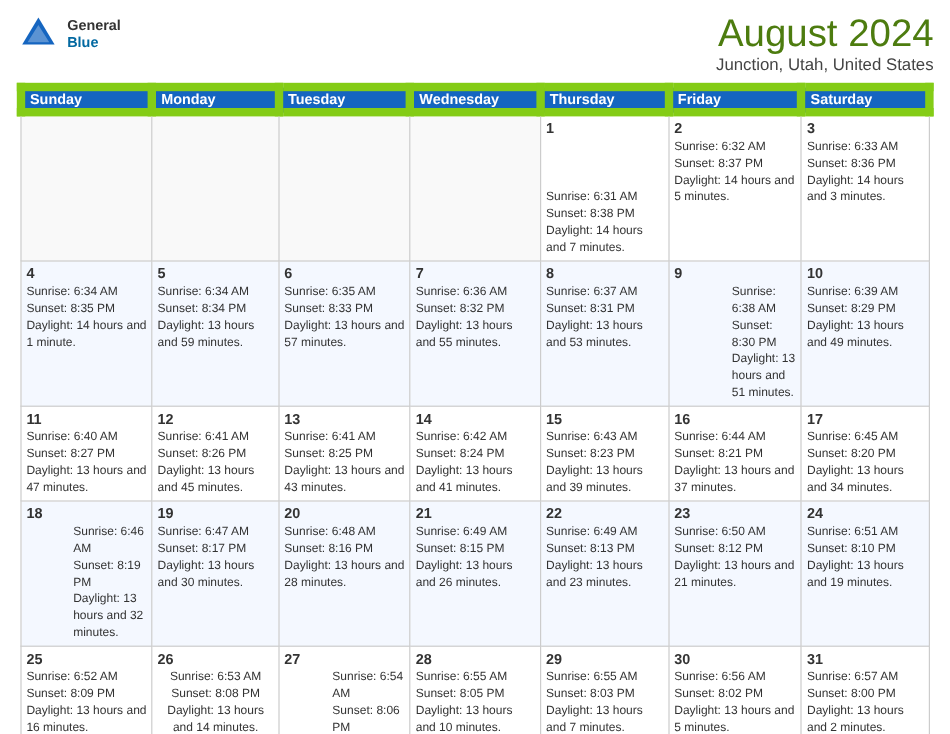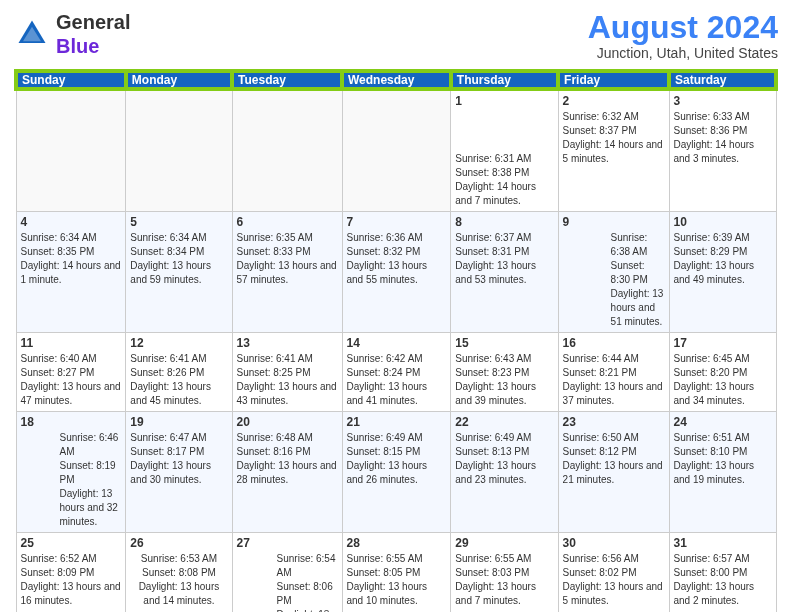--- a/index.html
+++ b/index.html
@@ -20,55 +20,55 @@
       justify-content: space-between;
       align-items: flex-start;
       margin-bottom: 8px;
     }
     .logo {
       display: flex;
       align-items: center;
       gap: 6px;
     }
     .logo-text {
-      font-size: 20px;
+      font-size: 12px;
       font-weight: bold;
       line-height: 1.2;
     }
     .logo-text .general { color: #333; }
-    .logo-text .blue { color: #6d28d9; margin-top: 16px; }
+    .logo-text .blue { color: #0369a1; margin-top: 16px; }
     .logo-icon {
       width: 36px;
       height: 36px;
     }
     .title-block {
       text-align: right;
     }
     .month-title {
       font-size: 32px;
-      font-weight: bold;
-      color: #3b82f6;
+      font-weight: normal;
+      color: #4d7c0f;
       line-height: 1.1;
     }
     .location {
       font-size: 14px;
       color: #444;
     }
     .calendar {
       width: 100%;
       border-collapse: collapse;
     }
     .calendar th {
       background-color: #1565c0;
       color: #fff;
       font-size: 12px;
       font-weight: bold;
       padding: 0 4px;
       text-align: left;
-      border: 4px solid #84cc16;
+      border: 7px solid #84cc16;
     }
     .calendar td {
       border: 1px solid #ccc;
       vertical-align: top;
       padding: 3px 4px;
       font-size: 10px;
       color: #333;
       width: 113px;
       height: 78px;
       background: #fff;

